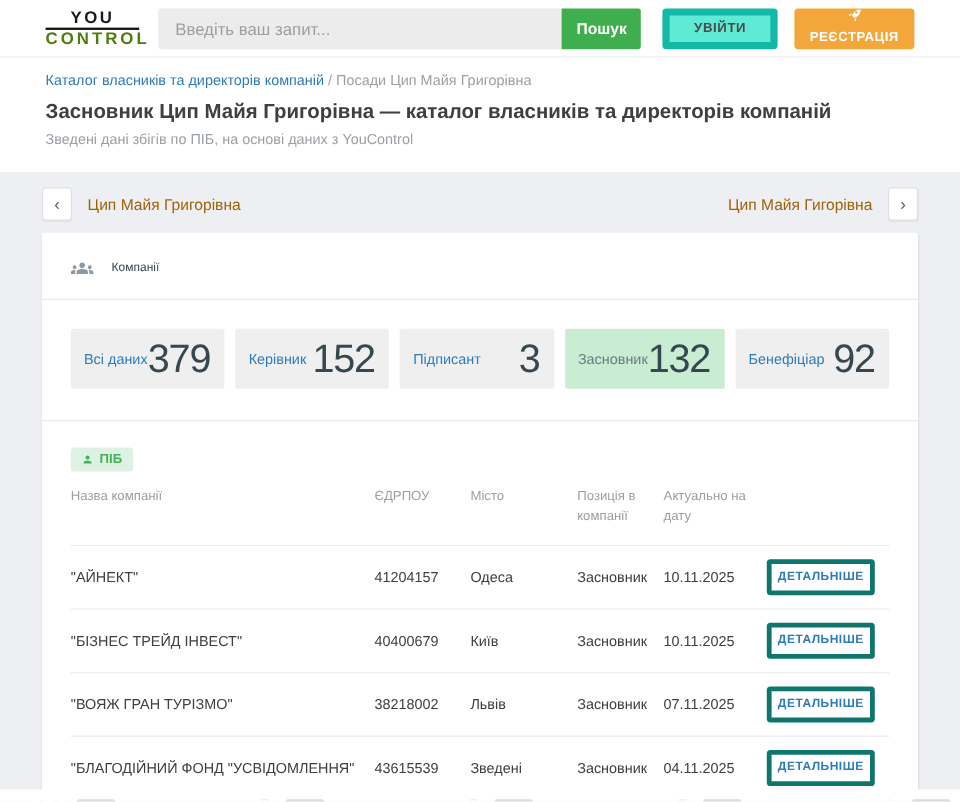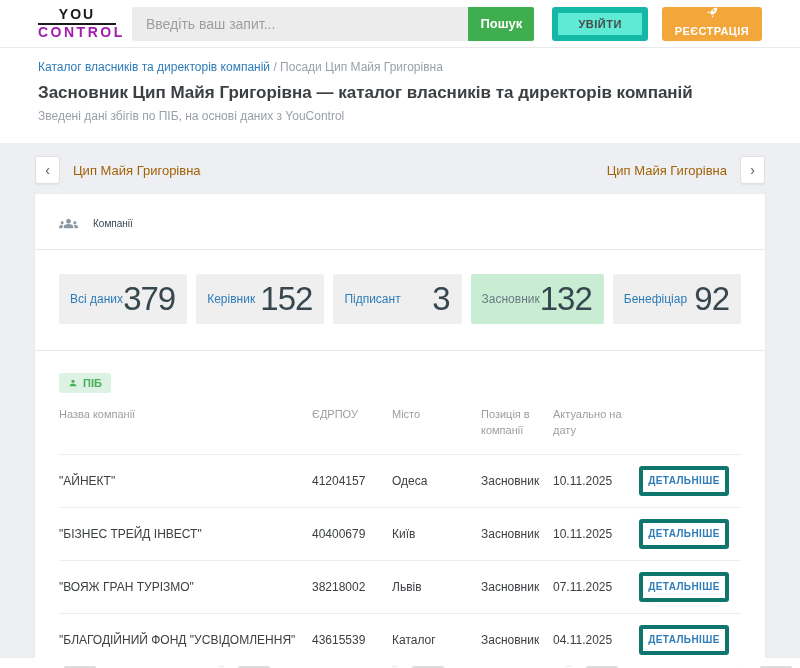--- a/index.html
+++ b/index.html
@@ -16,21 +16,21 @@
   .top-white { background:#fff; }
   .header-bar {
     height:48px; display:flex; align-items:center;
     padding:0 38px; border-bottom:1px solid #e9e9e9;
   }
   .logo { width:78px; margin-right:16px; text-align:center; line-height:1.05; }
   .logo-top {
     display:block; font-size:14px; font-weight:700; letter-spacing:2px;
     color:#1a1a1a; border-bottom:2px solid #1a1a1a; padding-bottom:1px;
   }
-  .logo-bottom { display:block; font-size:14px; font-weight:700; letter-spacing:2.5px; color:#a21caf; }
+  .logo-bottom { display:block; font-size:14px; font-weight:700; letter-spacing:2.5px; color:#4d7c0f; }
 
   .search-bar { display:flex; width:444px; }
   .search-input {
     flex:1; height:34px; background:#ececec; border:none; outline:none;
     padding:0 14px; font-size:14px; color:#555; border-radius:2px 0 0 2px;
     font-family:"Liberation Sans", sans-serif;
   }
   .search-input::placeholder { color:#9e9e9e; }
   .search-btn {
     width:66px; height:34px; background:#3fae4e; color:#fff; border:none;
@@ -239,21 +239,21 @@
         <span>"ВОЯЖ ГРАН ТУРІЗМО"</span>
         <span>38218002</span>
         <span>Львів</span>
         <span>Засновник</span>
         <span>07.11.2025</span>
         <button class="detail-btn">ДЕТАЛЬНІШЕ</button>
       </div>
       <div class="tbl-row">
         <span>"БЛАГОДІЙНИЙ ФОНД "УСВІДОМЛЕННЯ"</span>
         <span>43615539</span>
-        <span>Каталог</span>
+        <span>Зведені</span>
         <span>Засновник</span>
         <span>04.11.2025</span>
         <button class="detail-btn">ДЕТАЛЬНІШЕ</button>
       </div>
     </div>
   </div>
 </div>
 
 <div class="bottom-cards">
   <div class="bottom-card"></div>

